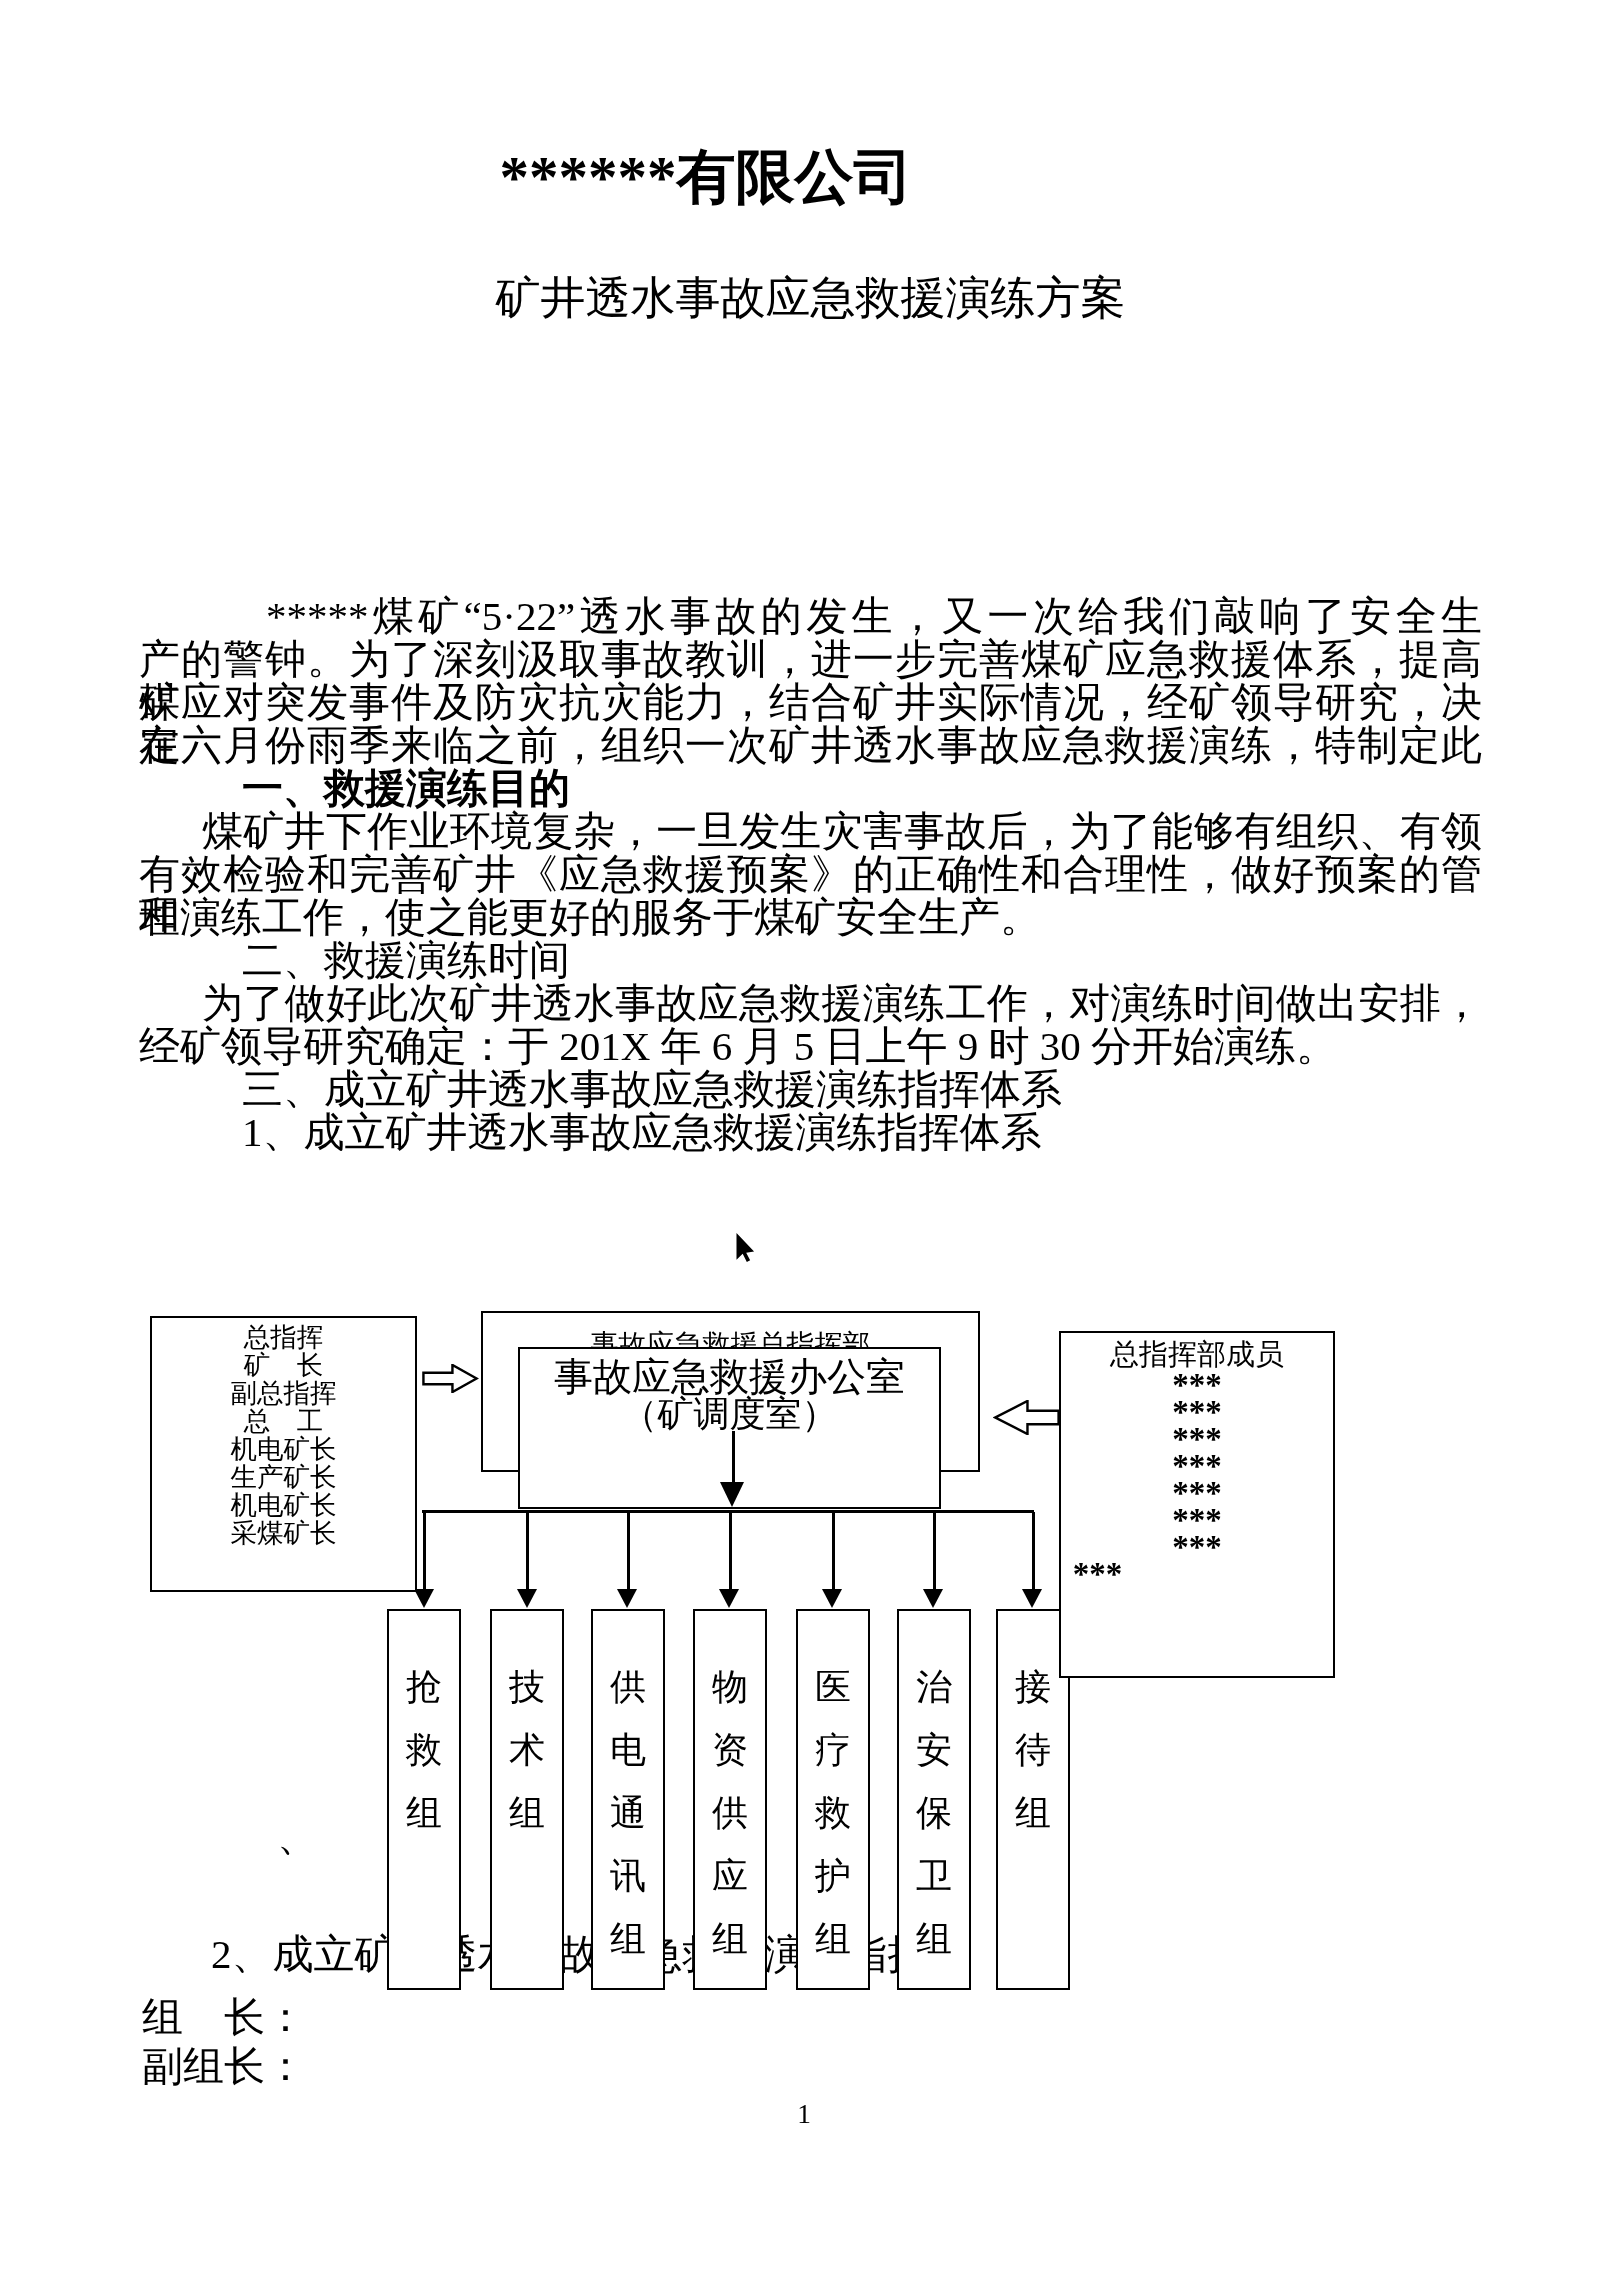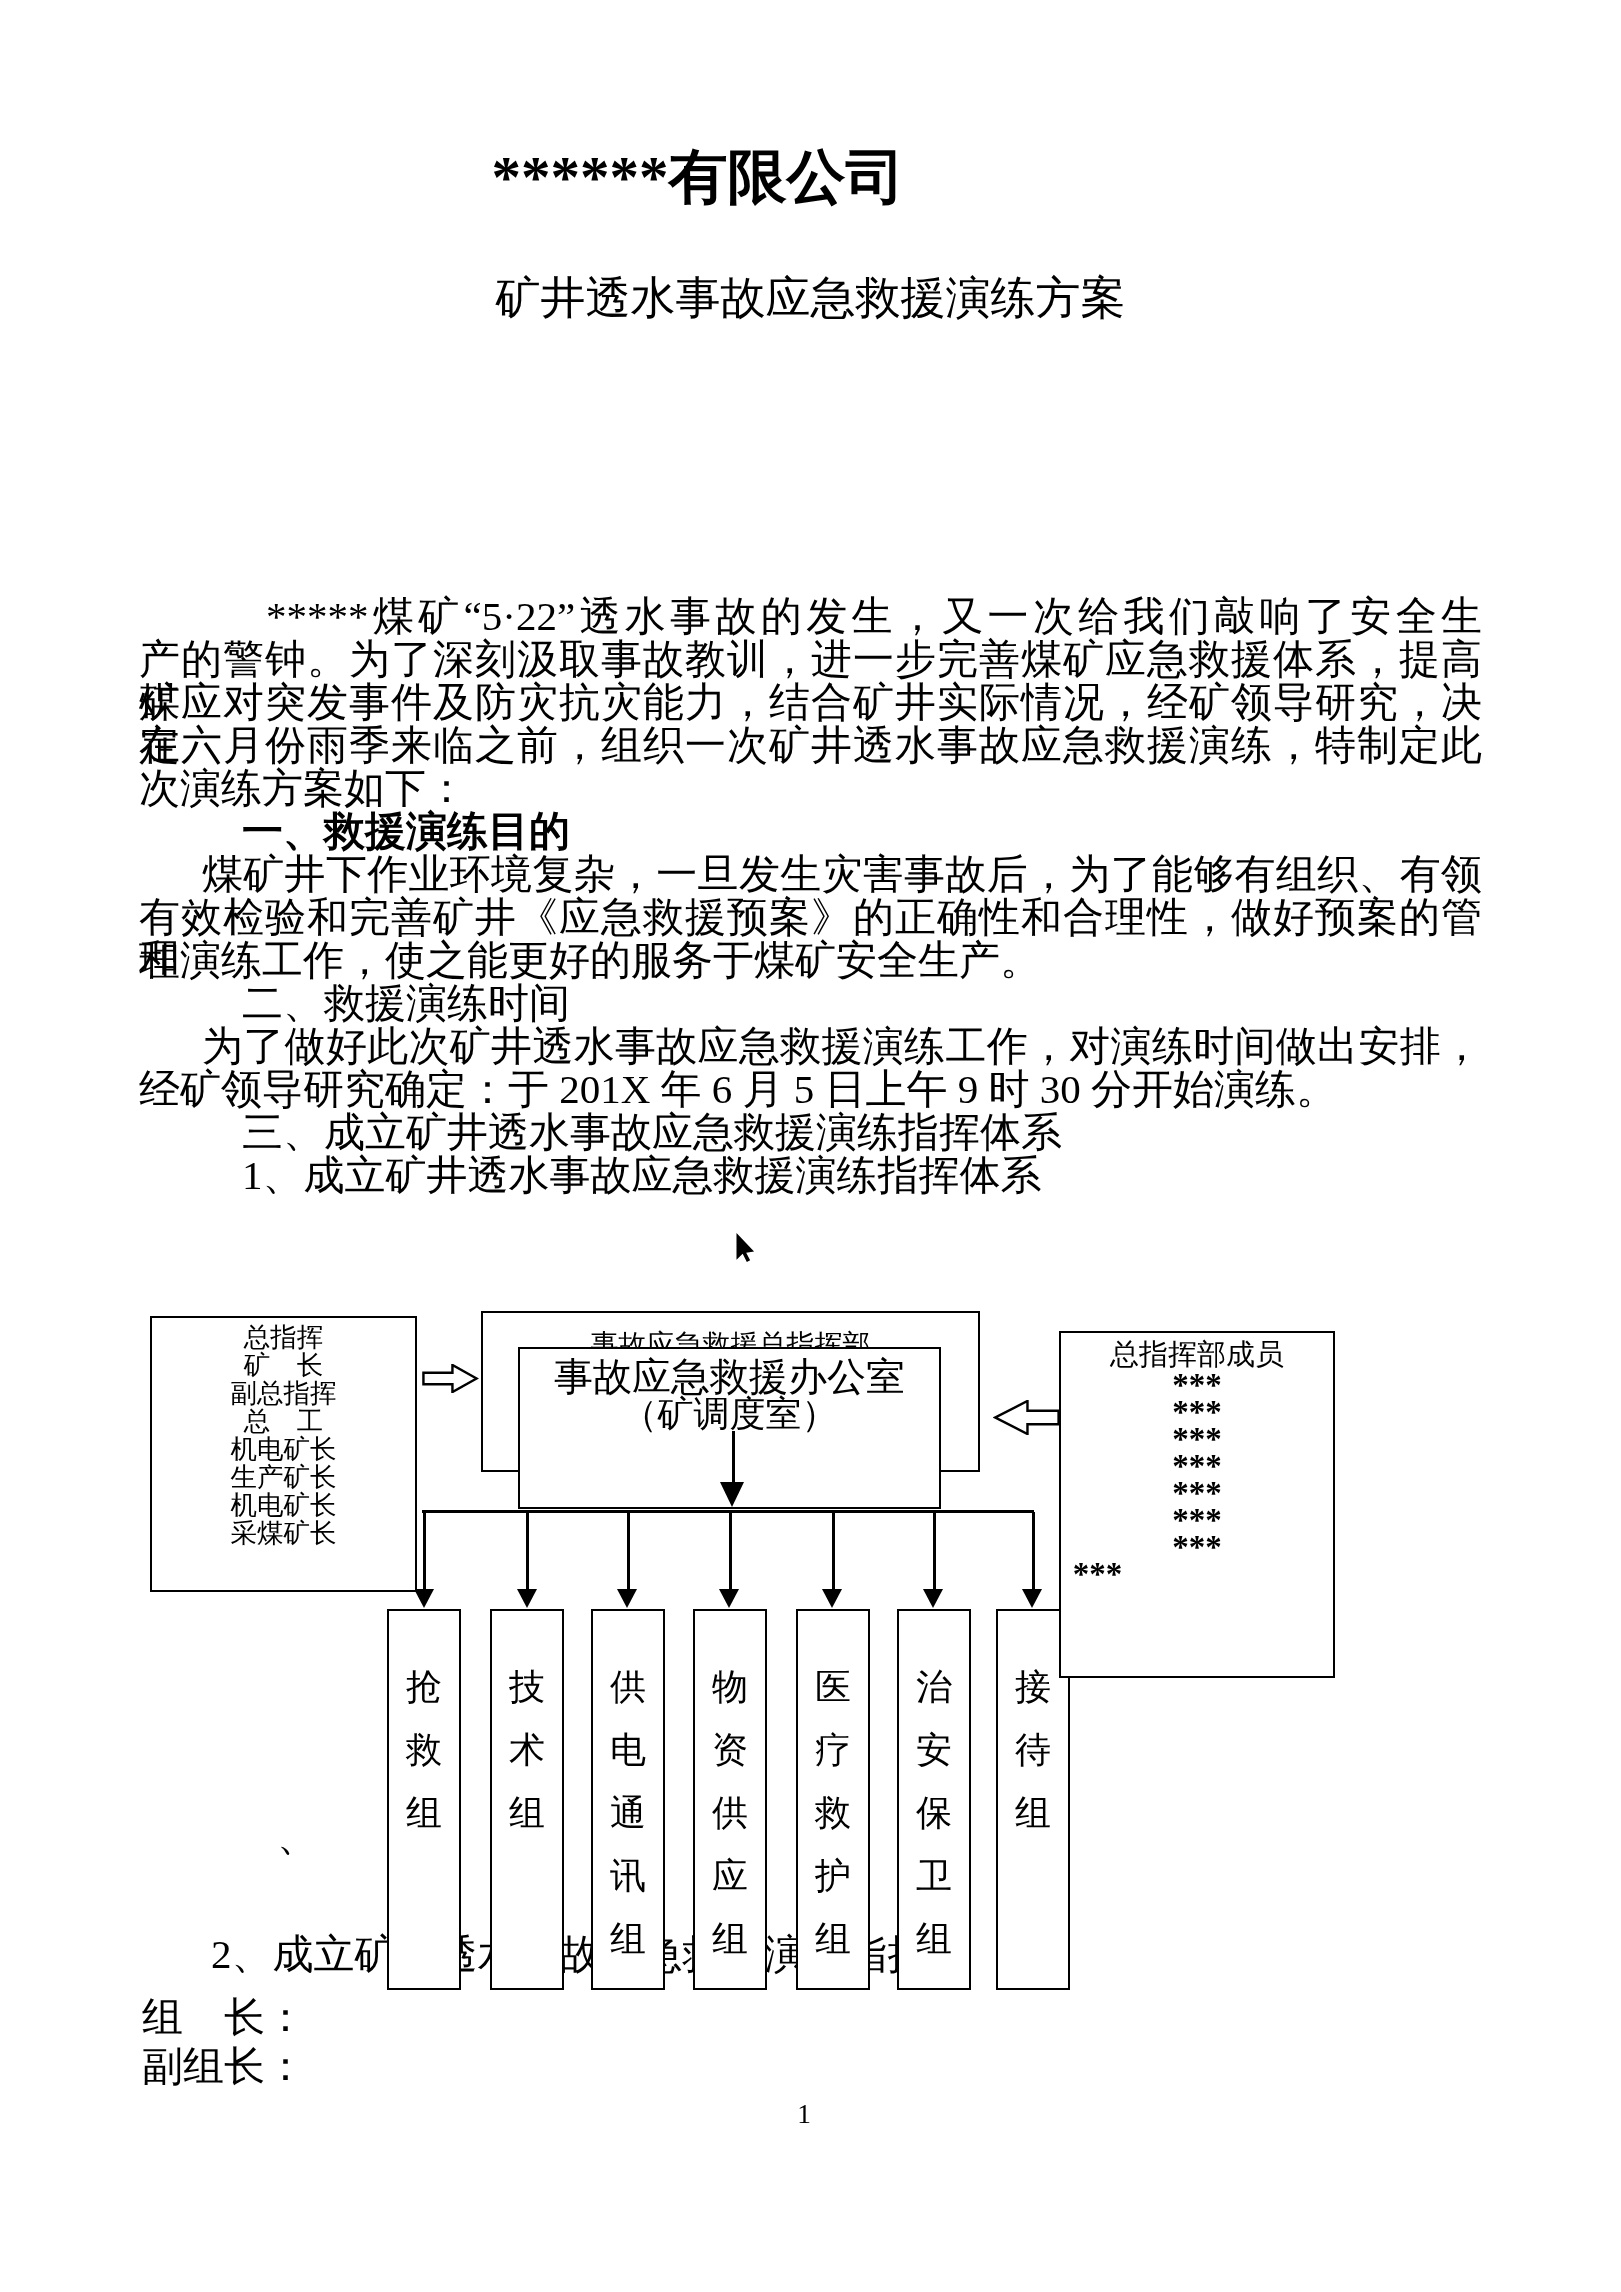--- a/index.html
+++ b/index.html
@@ -5,21 +5,21 @@
   html,body{margin:0;padding:0;background:#888;}
   .page{
     position:relative;
     width:1621px;height:2293px;
     background:#ffffff;
     overflow:hidden;
     font-family:"Liberation Serif","DejaVu Serif",serif;
     color:#000;
   }
   .doc-title{
-    position:absolute;left:4px;top:143px;width:1388px;
+    position:absolute;left:12px;top:143px;width:1388px;
     text-align:center;font-size:59px;font-weight:bold;line-height:69px;
   }
   .doc-subtitle{
     position:absolute;left:0;top:271px;width:1621px;
     text-align:center;font-size:45px;font-weight:normal;line-height:55px;
   }
   .body-lines{
     position:absolute;left:139px;top:595px;width:1343px;
   }
   .bl{height:43px;line-height:43px;font-size:41px;white-space:nowrap;overflow:visible;}
@@ -60,21 +60,20 @@
 <div class="page">
 
   <div class="doc-title">******有限公司</div>
   <div class="doc-subtitle">矿井透水事故应急救援演练方案</div>
 
   <div class="body-lines">
       <div class="bl j" style="padding-left: 127px;">*****煤矿“5·22”透水事故的发生，又一次给我们敲响了安全生</div>
       <div class="bl j" style="padding-left: 0px;">产的警钟。为了深刻汲取事故教训，进一步完善煤矿应急救援体系，提高煤</div>
       <div class="bl j" style="padding-left: 0px;">矿应对突发事件及防灾抗灾能力，结合矿井实际情况，经矿领导研究，决定</div>
       <div class="bl j" style="padding-left: 0px;">在六月份雨季来临之前，组织一次矿井透水事故应急救援演练，特制定此</div>
-      <div class="bl" style="padding-left: 0px;">次演练方案如下：</div>
       <div class="bl b" style="padding-left: 103px;">一、救援演练目的</div>
       <div class="bl j" style="padding-left: 63px;">煤矿井下作业环境复杂，一旦发生灾害事故后，为了能够有组织、有领</div>
       <div class="bl j" style="padding-left: 0px;">有效检验和完善矿井《应急救援预案》的正确性和合理性，做好预案的管理</div>
       <div class="bl" style="padding-left: 0px;">和演练工作，使之能更好的服务于煤矿安全生产。</div>
       <div class="bl" style="padding-left: 103px;">二、救援演练时间</div>
       <div class="bl j" style="padding-left: 63px;">为了做好此次矿井透水事故应急救援演练工作，对演练时间做出安排，</div>
       <div class="bl" style="padding-left: 0px;">经矿领导研究确定：于 201X 年 6 月 5 日上午 9 时 30 分开始演练。</div>
       <div class="bl" style="padding-left: 103px;">三、成立矿井透水事故应急救援演练指挥体系</div>
       <div class="bl" style="padding-left: 103px;">1、成立矿井透水事故应急救援演练指挥体系</div>
     </div>

